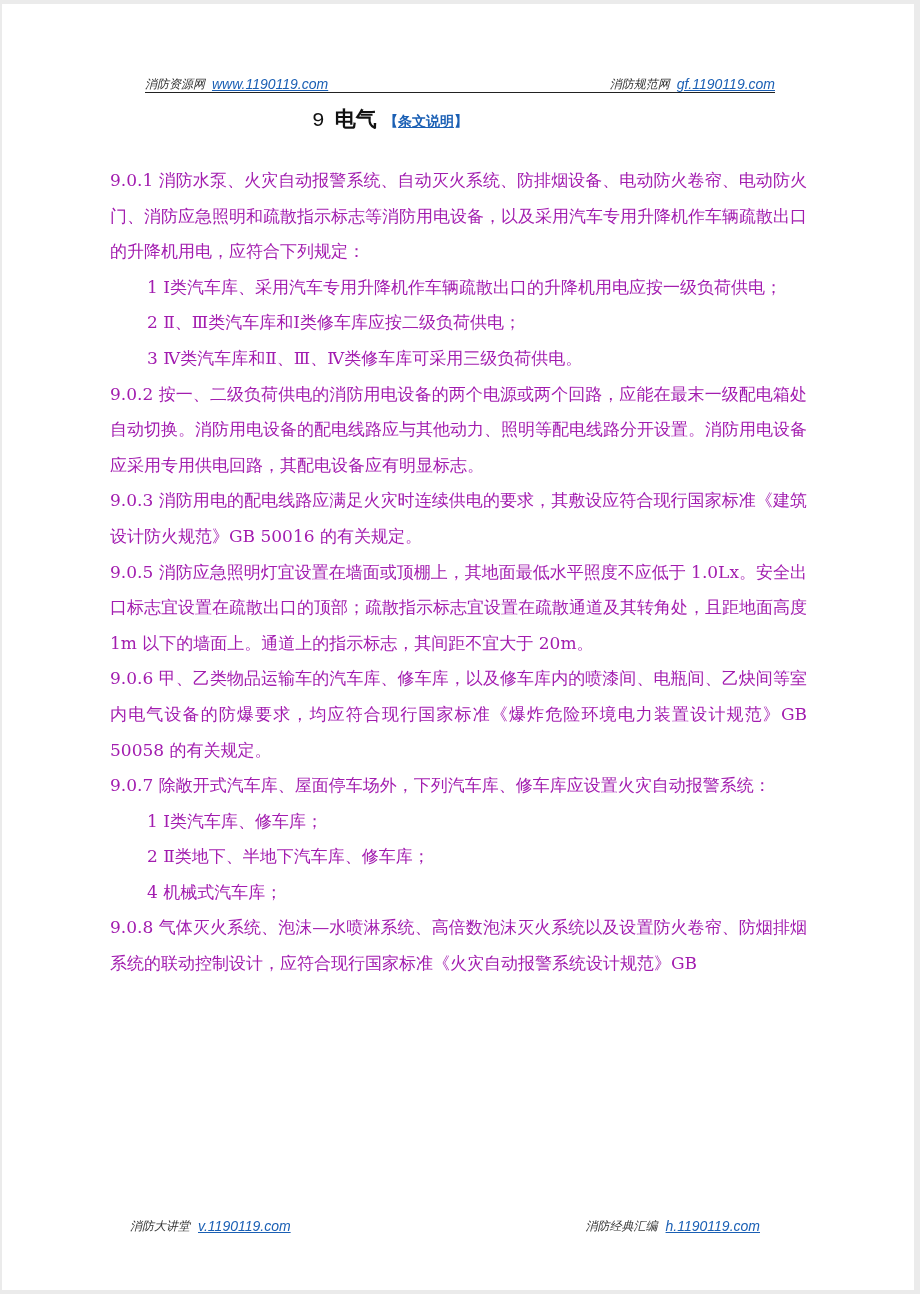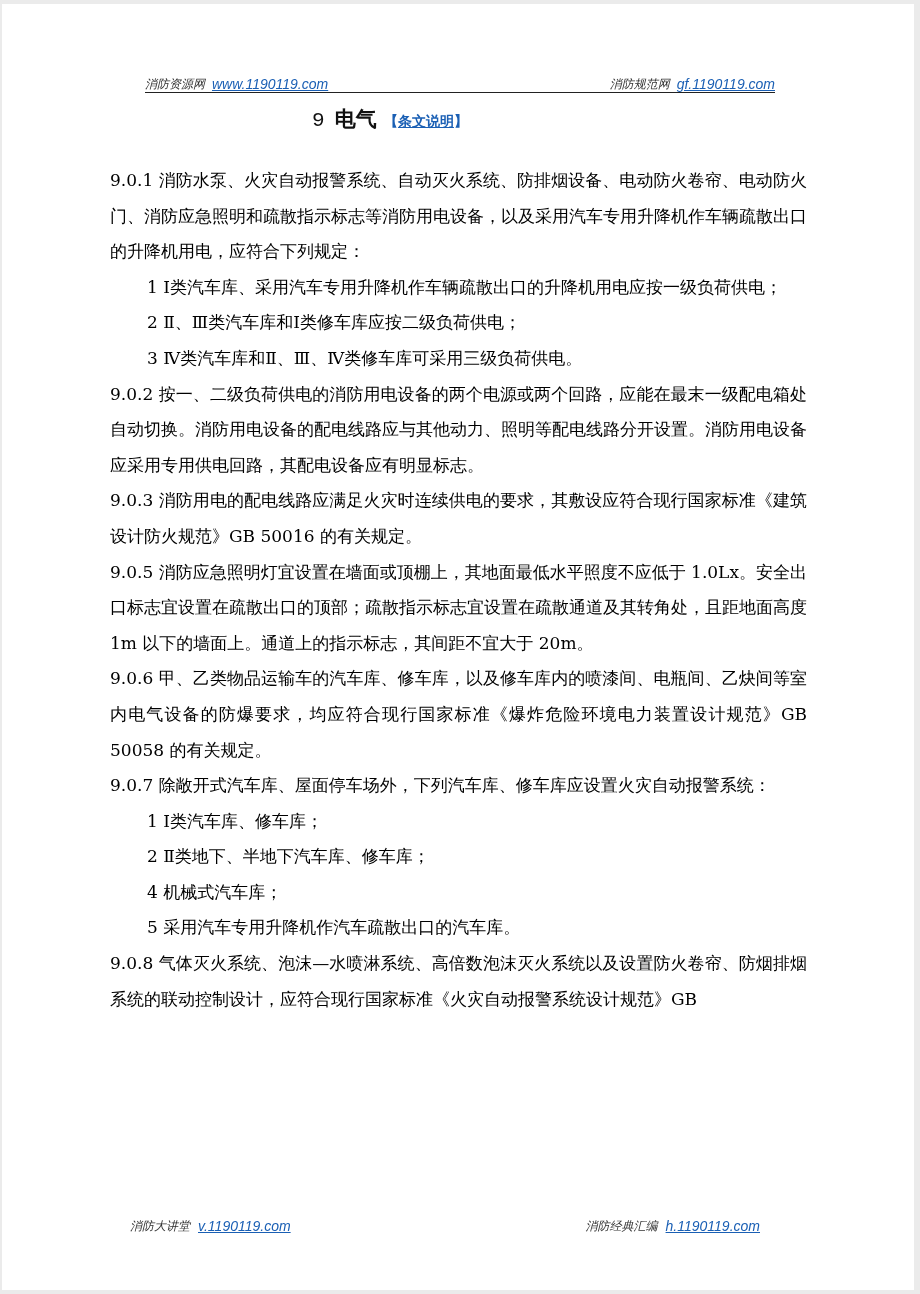--- a/index.html
+++ b/index.html
@@ -63,21 +63,21 @@
       font-weight: bold;
     }
     .title .note .inner { text-decoration: underline; cursor: pointer; }
     .body-text {
       position: absolute;
       left: 108px;
       top: 159px;
       width: 697px;
       font-family: "DejaVu Serif", serif;
       font-size: 17px;
-      color: #000000;
+      color: #a21caf;
       line-height: 35.6px;
     }
     .para {
       margin: 0;
       text-align: justify;
       text-align-last: left;
     }
     .item { padding-left: 37px; }
     .footer {
       position: absolute;
@@ -121,21 +121,20 @@
     <p class="para item">2 Ⅱ、Ⅲ类汽车库和Ⅰ类修车库应按二级负荷供电；</p>
     <p class="para item">3 Ⅳ类汽车库和Ⅱ、Ⅲ、Ⅳ类修车库可采用三级负荷供电。</p>
     <p class="para">9.0.2 按一、二级负荷供电的消防用电设备的两个电源或两个回路，应能在最末一级配电箱处自动切换。消防用电设备的配电线路应与其他动力、照明等配电线路分开设置。消防用电设备应采用专用供电回路，其配电设备应有明显标志。</p>
     <p class="para">9.0.3 消防用电的配电线路应满足火灾时连续供电的要求，其敷设应符合现行国家标准《建筑设计防火规范》GB 50016 的有关规定。</p>
     <p class="para">9.0.5 消防应急照明灯宜设置在墙面或顶棚上，其地面最低水平照度不应低于 1.0Lx。安全出口标志宜设置在疏散出口的顶部；疏散指示标志宜设置在疏散通道及其转角处，且距地面高度 1m 以下的墙面上。通道上的指示标志，其间距不宜大于 20m。</p>
     <p class="para">9.0.6 甲、乙类物品运输车的汽车库、修车库，以及修车库内的喷漆间、电瓶间、乙炔间等室内电气设备的防爆要求，均应符合现行国家标准《爆炸危险环境电力装置设计规范》GB 50058 的有关规定。</p>
     <p class="para">9.0.7 除敞开式汽车库、屋面停车场外，下列汽车库、修车库应设置火灾自动报警系统：</p>
     <p class="para item">1 Ⅰ类汽车库、修车库；</p>
     <p class="para item">2 Ⅱ类地下、半地下汽车库、修车库；</p>
     <p class="para item">4 机械式汽车库；</p>
-    <p class="para item">5 采用汽车专用升降机作汽车疏散出口的汽车库。</p>
     <p class="para">9.0.8 气体灭火系统、泡沫—水喷淋系统、高倍数泡沫灭火系统以及设置防火卷帘、防烟排烟系统的联动控制设计，应符合现行国家标准《火灾自动报警系统设计规范》GB</p>
   </div>
 
   <div class="footer">
     <div class="hdr-group">
       <span>消防大讲堂</span>
       <a class="link">v.1190119.com</a>
     </div>
     <div class="hdr-group">
       <span>消防经典汇编</span>

